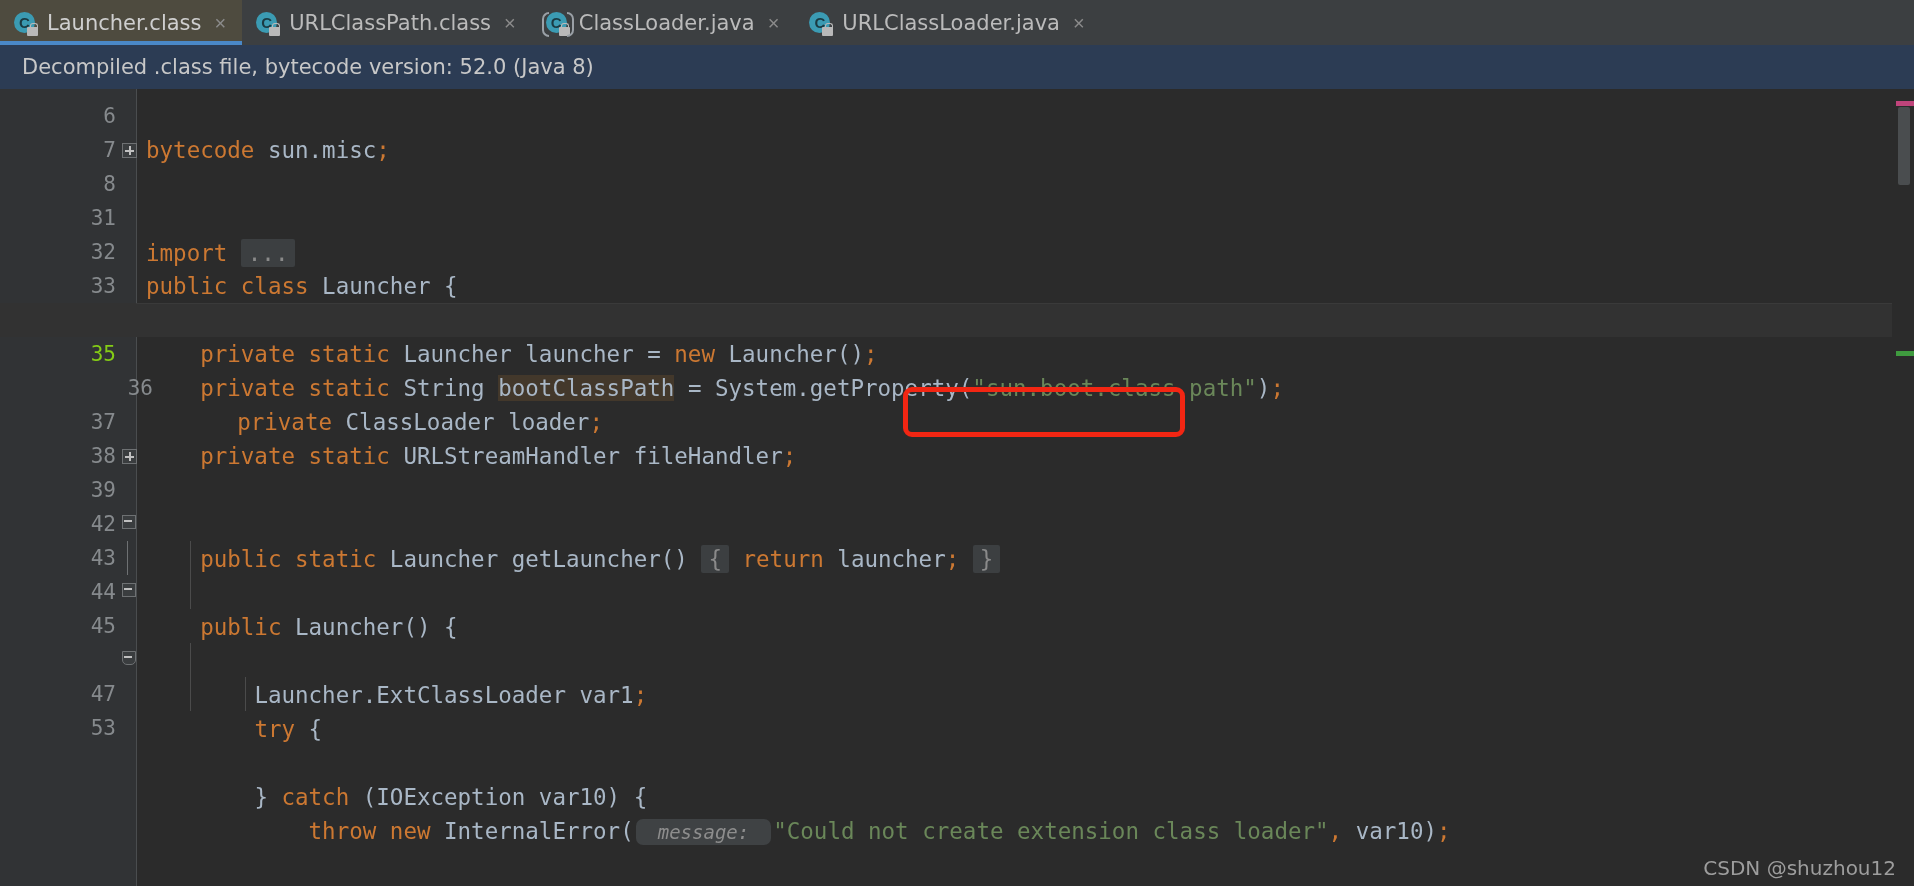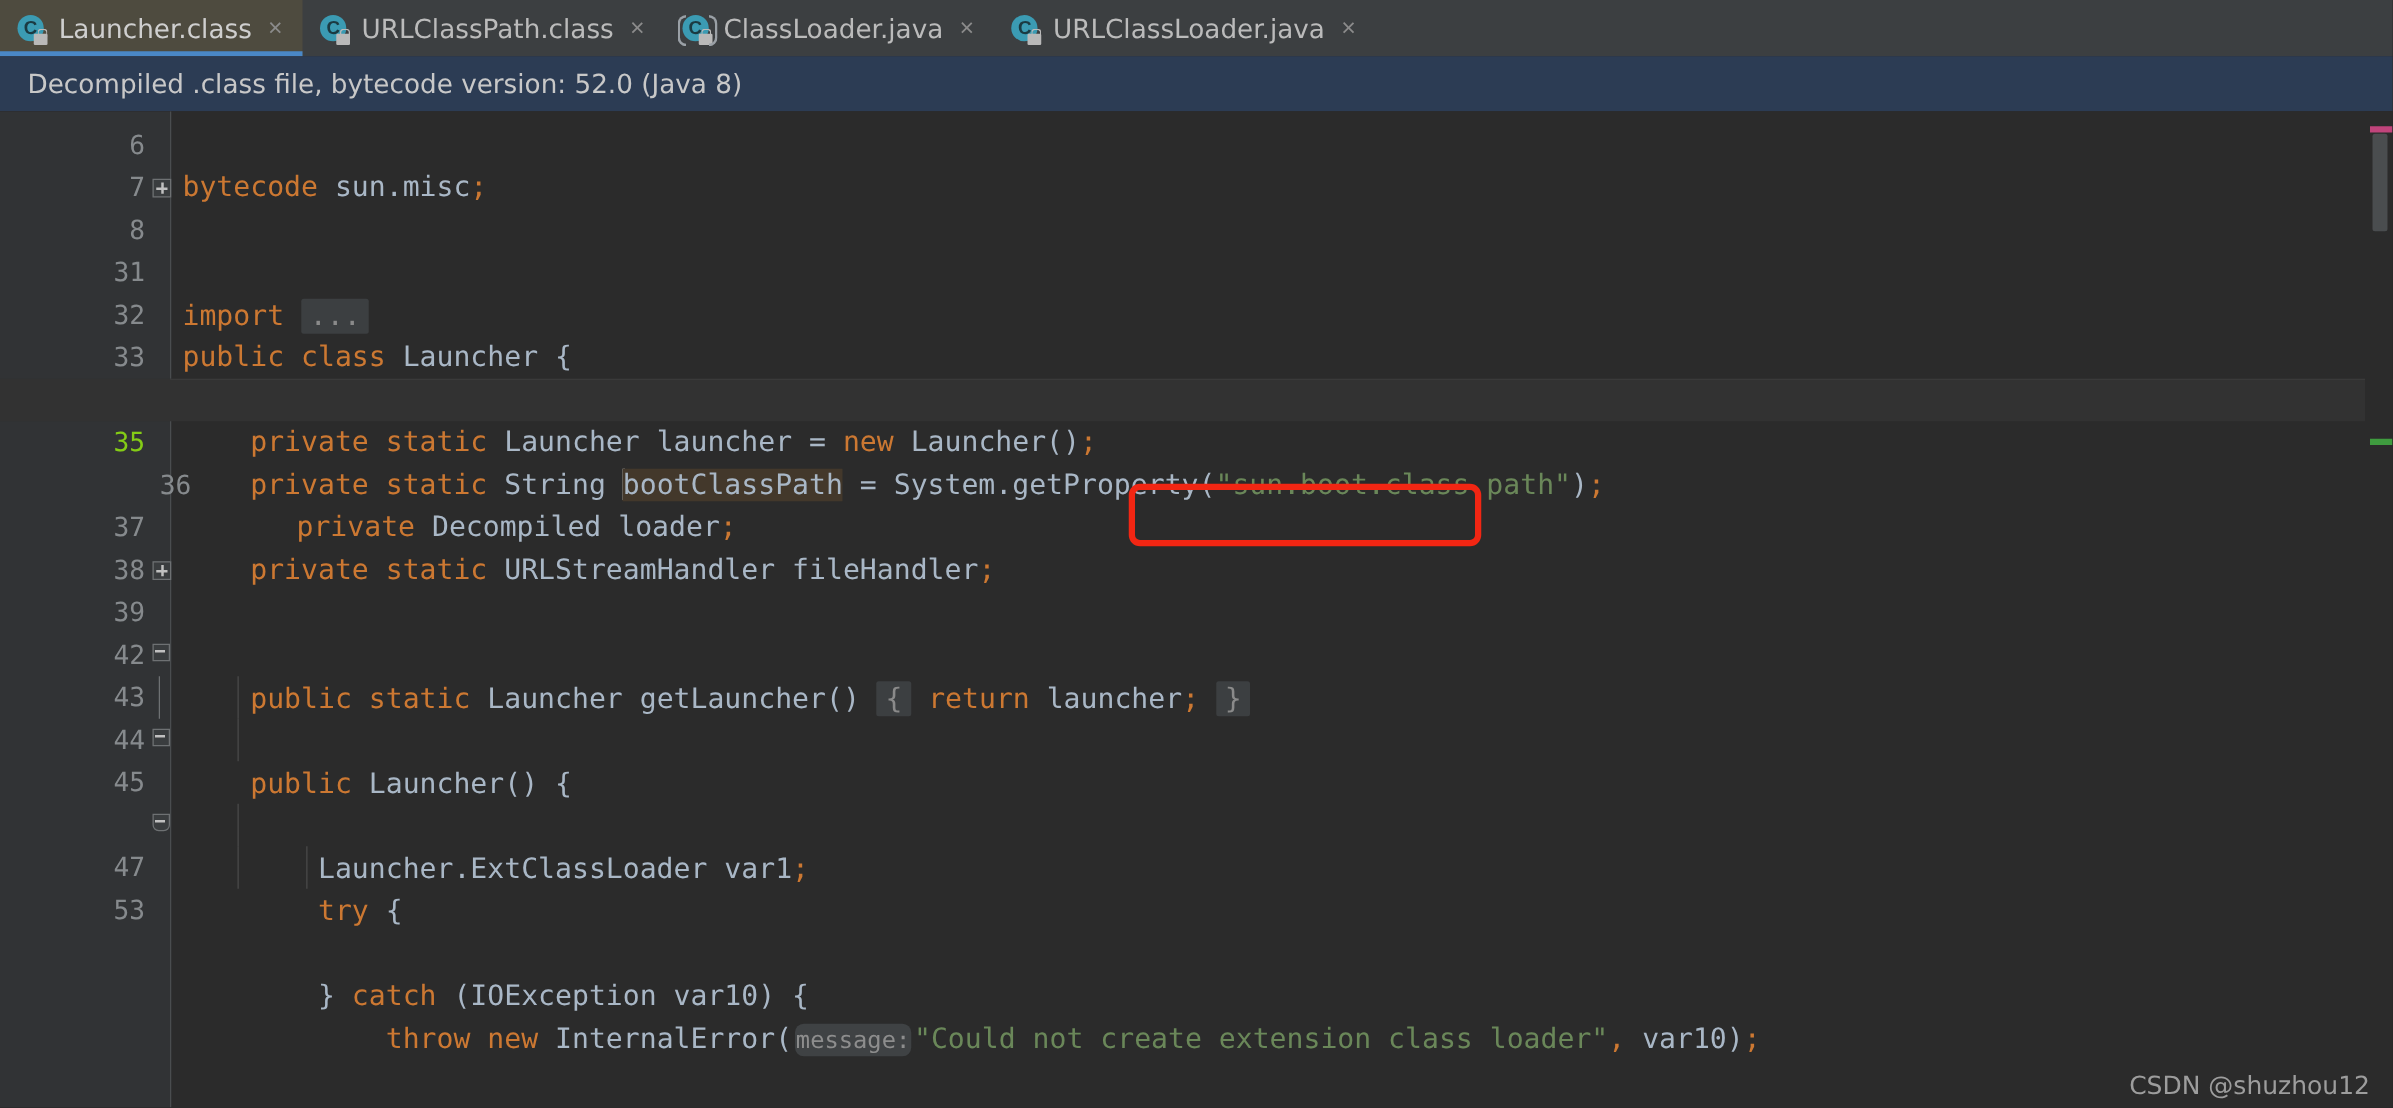--- a/index.html
+++ b/index.html
@@ -156,21 +156,21 @@
   .fold-dots{
     background:#3c3f41; color:#8a8a8a; padding:1px 7px; border-radius:2px;
   }
   .ident-hl{ background:#43382b; }
   .caret{
     display:inline-block; width:2px; height:25px; background:#d9d9d9;
     vertical-align:-5px; margin-right:-2px;
   }
   .hint{
     background:#3f4244; color:#8d8d8d; font-size:19px;
-    padding:2px 1px; border-radius:7px; margin:0 2px;
+    padding:2px 22px; border-radius:7px; margin:0 2px;font-style:italic;
   }
   .indent-guide{
     position:absolute; top:0; width:1px; height:34.2px; background:#4b4b4b;
   }
 
   
   #redbox{
     position:absolute; left:903px; top:298px; width:282px; height:50px;
     border:5px solid #f22613; border-radius:9px;
     pointer-events:none;
@@ -290,21 +290,21 @@
       <span class="code">    <span class="kw">private static</span> <span class="cls">Launcher</span> <span class="id">launcher</span> <span class="punc">=</span> <span class="kw">new</span> <span class="cls">Launcher</span><span class="punc">()</span><span class="semi">;</span></span>
     </div>
 
     <div class="line cur" style="top:214px;position:absolute;left:0;right:0;">
       <span class="lnum">35</span>
       <span class="code">    <span class="kw">private static</span> <span class="cls">String</span> <span class="caret"></span><span class="ident-hl">bootClassPath</span> <span class="punc">=</span> <span class="cls">System</span><span class="punc">.</span><span class="id">getProperty</span><span class="punc">(</span><span class="str">"sun.boot.class.path"</span><span class="punc">)</span><span class="semi">;</span></span>
     </div>
 
     <div class="line" style="top:248px;position:absolute;left:0;right:0;margin-left:37px;">
       <span class="lnum">36</span>
-      <span class="code">    <span class="kw">private</span> <span class="cls">Decompiled</span> <span class="id">loader</span><span class="semi">;</span></span>
+      <span class="code">    <span class="kw">private</span> <span class="cls">ClassLoader</span> <span class="id">loader</span><span class="semi">;</span></span>
     </div>
 
     <div class="line" style="top:282px;position:absolute;left:0;right:13px;">
       <span class="lnum">37</span>
       <span class="code">    <span class="kw">private static</span> <span class="cls">URLStreamHandler</span> <span class="id">fileHandler</span><span class="semi">;</span></span>
     </div>
 
     <div class="line" style="top:316px;position:absolute;left:0;right:0;">
       <span class="lnum">38</span>
       <span class="code"></span>

